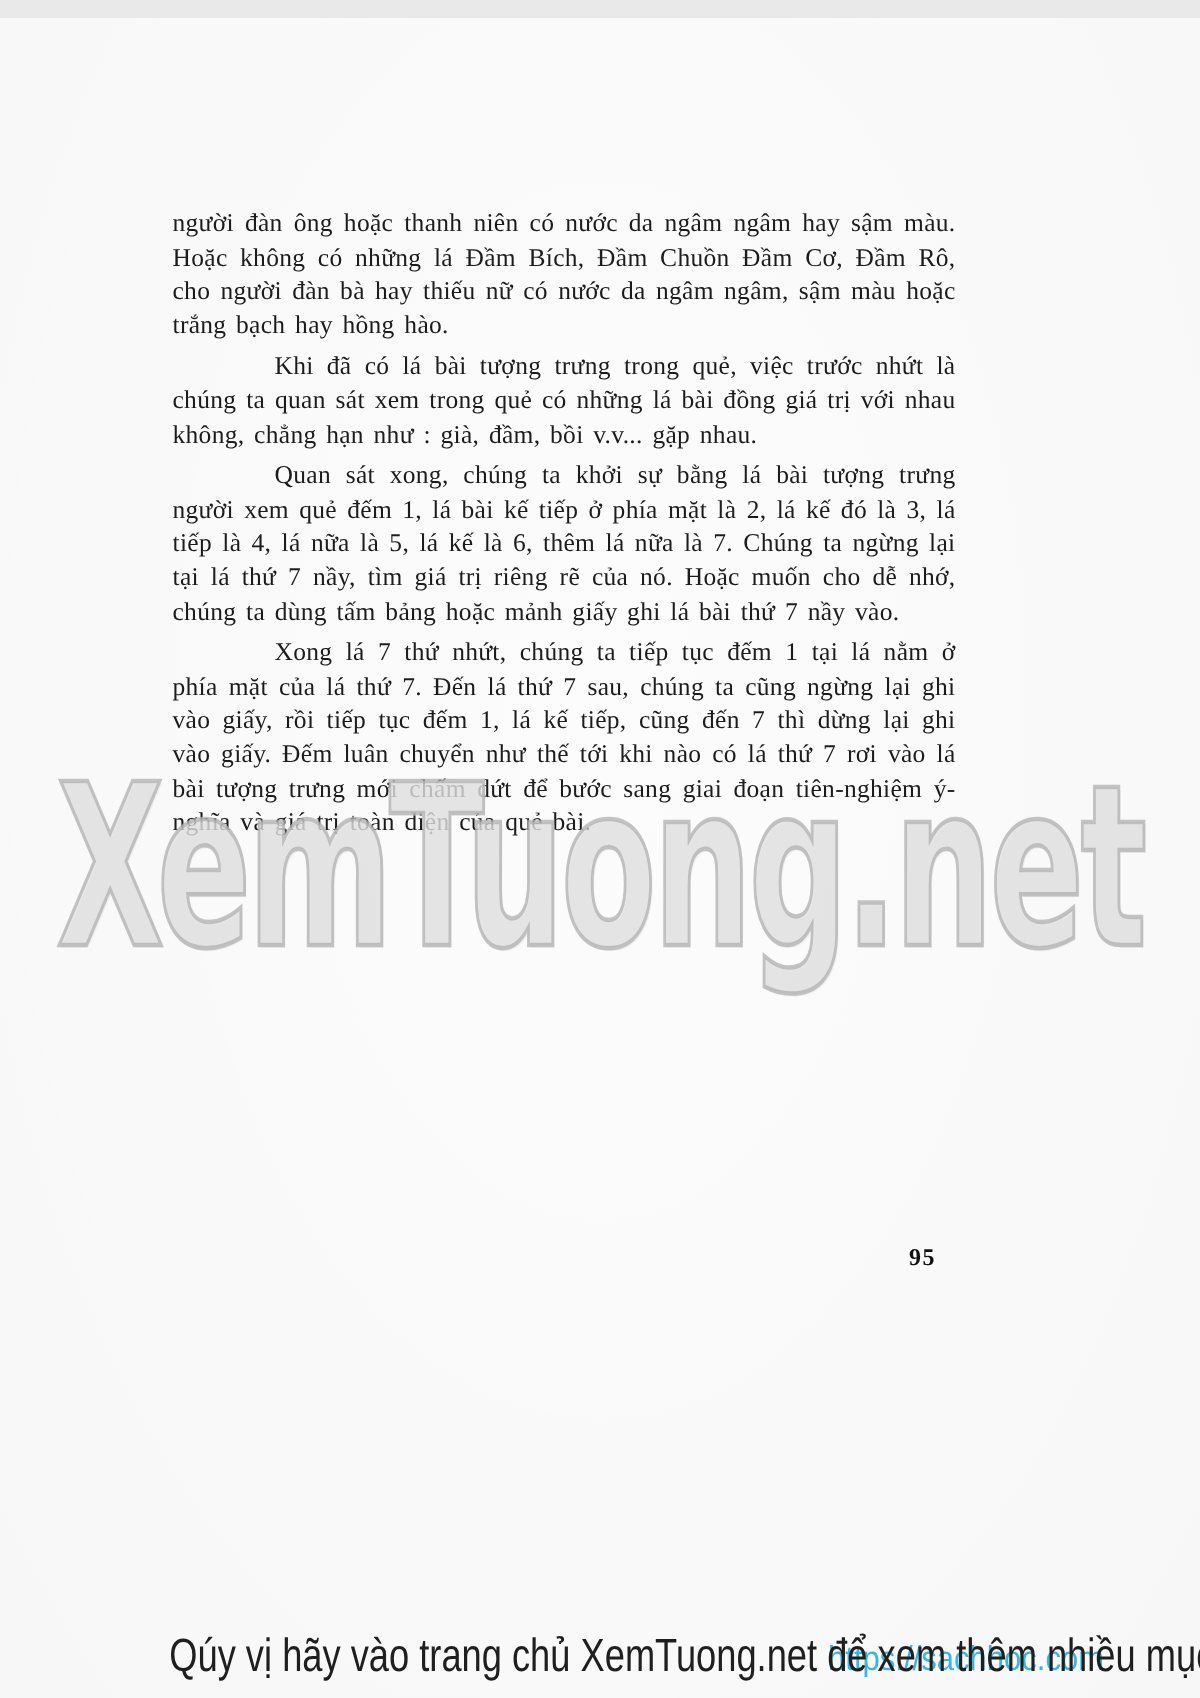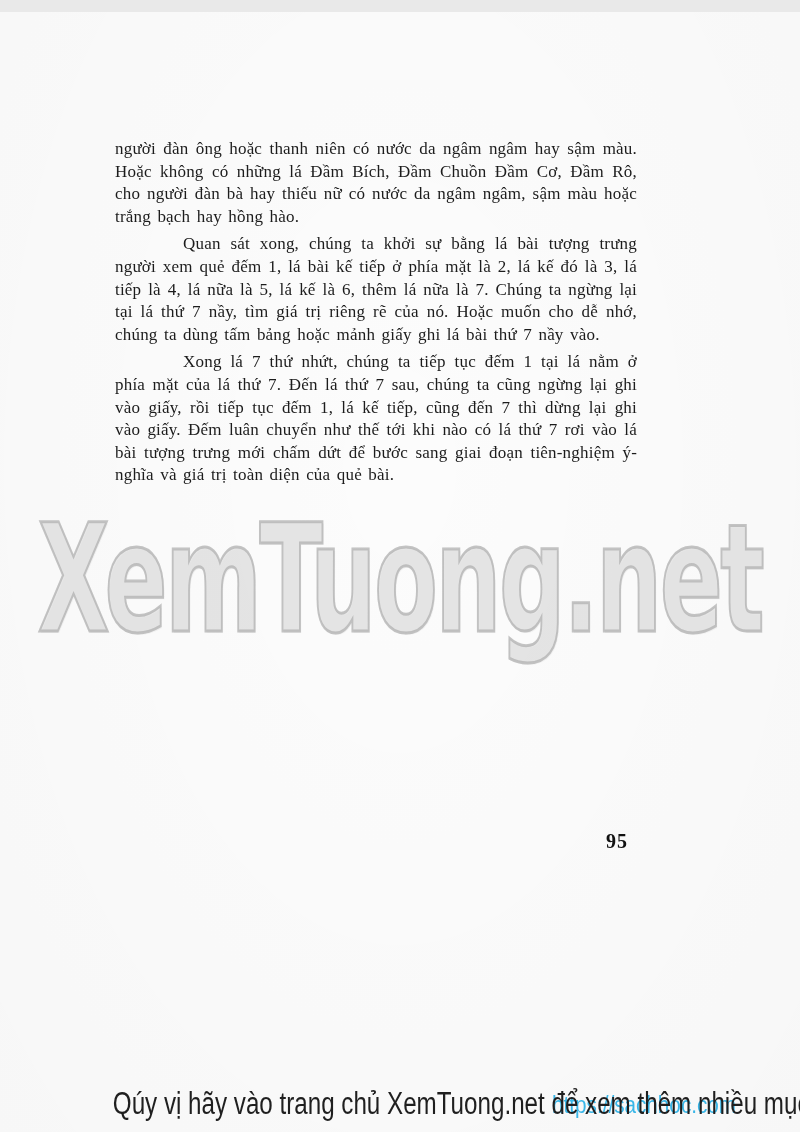--- a/index.html
+++ b/index.html
@@ -45,21 +45,21 @@
     letter-spacing: 0.2px;
   }
   .text-block p.no-indent {
     text-indent: 0;
   }
 
   .page-number {
     position: absolute;
     left: 606px;
     top: 818px;
-    font-size: 20px;
+    font-size: 16px;
     font-weight: bold;
     color: #111111;
     z-index: 2;
     letter-spacing: 1px;
   }
 
   .watermark {
     position: absolute;
     top: 492px;
     left: 50%;
@@ -119,20 +119,21 @@
     text-decoration: none;
   }
 </style>
 </head>
 <body>
 
 <div class="page">
 
   <div class="text-block">
     <p class="no-indent">người đàn ông hoặc thanh niên có nước da ngâm ngâm hay sậm màu. Hoặc không có những lá Đầm Bích, Đầm Chuồn Đầm Cơ, Đầm Rô, cho người đàn bà hay thiếu nữ có nước da ngâm ngâm, sậm màu hoặc trắng bạch hay hồng hào.</p>
+    <p>Khi đã có lá bài tượng trưng trong quẻ, việc trước nhứt là chúng ta quan sát xem trong quẻ có những lá bài đồng giá trị với nhau không, chẳng hạn như : già, đầm, bồi v.v... gặp nhau.</p>
     <p>Quan sát xong, chúng ta khởi sự bằng lá bài tượng trưng người xem quẻ đếm 1, lá bài kế tiếp ở phía mặt là 2, lá kế đó là 3, lá tiếp là 4, lá nữa là 5, lá kế là 6, thêm lá nữa là 7. Chúng ta ngừng lại tại lá thứ 7 nầy, tìm giá trị riêng rẽ của nó. Hoặc muốn cho dễ nhớ, chúng ta dùng tấm bảng hoặc mảnh giấy ghi lá bài thứ 7 nầy vào.</p>
     <p>Xong lá 7 thứ nhứt, chúng ta tiếp tục đếm 1 tại lá nằm ở phía mặt của lá thứ 7. Đến lá thứ 7 sau, chúng ta cũng ngừng lại ghi vào giấy, rồi tiếp tục đếm 1, lá kế tiếp, cũng đến 7 thì dừng lại ghi vào giấy. Đếm luân chuyển như thế tới khi nào có lá thứ 7 rơi vào lá bài tượng trưng mới chấm dứt để bước sang giai đoạn tiên-nghiệm ý-nghĩa và giá trị toàn diện của quẻ bài.</p>
   </div>
 
   <div class="page-number">95</div>
 
   <div class="watermark">
     <span class="wm-inner">XemTuong.net</span>
   </div>
 

